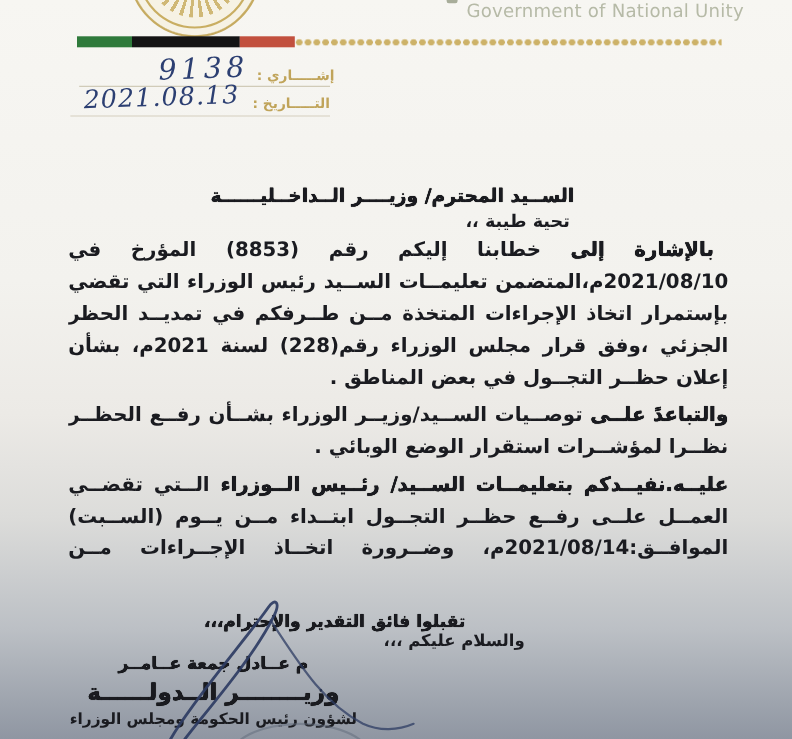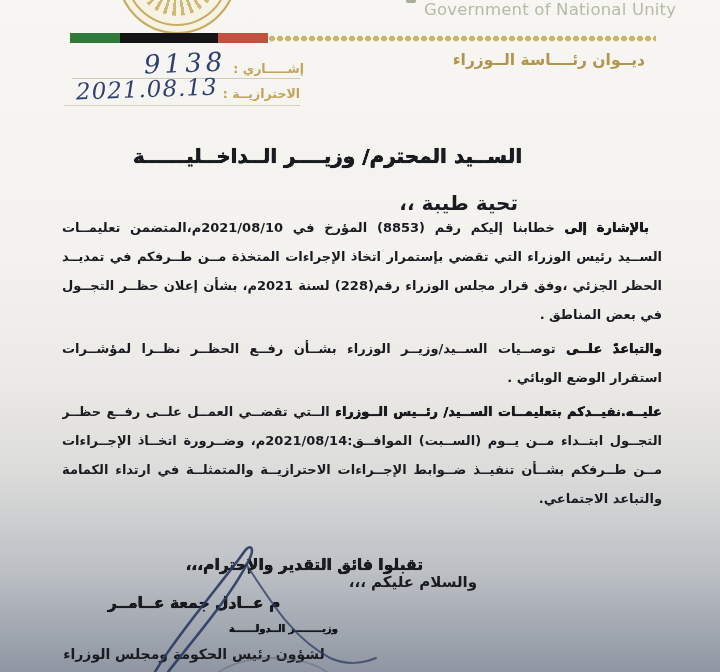--- a/index.html
+++ b/index.html
@@ -26,33 +26,33 @@
   .ref-label{top:61px;right:416px;font-size:12.5px;font-weight:bold;color:#c0a45a;}
   .date-label{top:86px;right:420px;font-size:12.5px;font-weight:bold;color:#c0a45a;}
   .hand{font-family:"DejaVu Serif",serif;font-style:italic;color:#2c3f72;}
   .ref-value{top:48px;left:144px;font-size:26px;letter-spacing:4px;transform:rotate(-2deg);}
   .date-value{top:76px;left:76px;font-size:23px;letter-spacing:1px;transform:rotate(-2deg);}
   .ref-line{top:78px;left:72px;width:228px;border-top:1px solid rgba(165,152,115,.45);}
   .date-line{top:105px;left:64px;width:236px;border-top:1px solid rgba(165,152,115,.4);}
   
   .ink{color:#1a1b20;}
   .xbold{text-shadow:0 0 .7px #000,0 0 .4px #000;}
-  .recipient{top:144px;right:198px;font-size:20px;font-weight:bold;}
-  .greeting{top:191px;right:202px;font-size:20px;font-weight:bold;}
+  .recipient{top:169px;right:198px;font-size:17px;font-weight:bold;}
+  .greeting{top:191px;right:202px;font-size:16px;font-weight:bold;}
   .body-text{top:213px;left:62px;width:600px;height:300px;overflow:hidden;
-    font-size:13px;font-weight:bold;line-height:29px;text-align:justify;}
+    font-size:18px;font-weight:bold;line-height:29px;text-align:justify;}
   .body-text p{margin:0;}
   .body-text p + p{margin-top:5px;}
   .body-text p.indent{text-indent:13px;}
   .closing-respect{top:516px;right:297px;font-size:15.5px;font-weight:bold;margin-top:40px;}
   .closing-salam{top:573px;right:243px;font-size:15px;font-weight:bold;}
   
   .sig-block{top:590px;left:50px;width:288px;text-align:center;font-weight:bold;}
   .sig-name{font-size:15.5px;line-height:26px;}
-  .sig-title{font-size:10px;line-height:26px;text-align:right;}
+  .sig-title{font-size:21px;line-height:26px;}
   .sig-sub{font-size:14px;line-height:24px;text-align:center;}
   .sig-svg{top:540px;left:130px;width:270px;height:132px;pointer-events:none;}
   .stamp-arc{top:657px;left:207px;width:128px;height:62px;border-radius:50%;
     border:2px solid rgba(96,105,122,.5);background:transparent;}
 </style>
 </head>
 <body>
 
 <div class="page">
 
@@ -64,27 +64,26 @@
 
   </div>
 
   <div class="abs flag">
     <div class="g"></div>
     <div class="b"></div>
     <div class="r"></div>
   </div>
   <div class="abs chain"></div>
 
-  <div class="abs office-title rtl">ديــوان رئــــاسة الــوزراء</div>
 
   <div class="abs ref-label rtl">إشـــــاري :</div>
   <div class="abs ref-value hand">9138</div>
   <div class="abs ref-line"></div>
 
-  <div class="abs date-label rtl">الاحترازيــة :</div>
+  <div class="abs date-label rtl">التـــــاريخ :</div>
   <div class="abs date-value hand">2021.08.13</div>
   <div class="abs date-line"></div>
 
   <div class="abs recipient rtl ink xbold">الســيد المحترم/ وزيــــر الــداخــليــــــة</div>
   <div class="abs greeting rtl ink">تحية طيبة ،،</div>
 
   <div class="abs body-text rtl ink">
     <p class="indent"><span class="xbold">بالإشارة إلى</span><span> خطابنا إليكم رقم (8853) المؤرخ في 2021/08/10م،المتضمن تعليمــات الســيد رئيس الوزراء التي تقضي بإستمرار اتخاذ الإجراءات المتخذة مــن طــرفكم في تمديــد الحظر الجزئي ،وفق قرار مجلس الوزراء رقم(228) لسنة 2021م، بشأن إعلان حظــر التجــول في بعض المناطق .</span></p>
     <p><span class="xbold">والتباعدً علــى</span><span> توصــيات الســيد/وزيــر الوزراء بشــأن رفــع الحظــر نظــرا لمؤشــرات استقرار الوضع الوبائي .</span></p>
     <p><span class="xbold">عليــه.نفيــدكم بتعليمــات الســيد/ رئــيس الــوزراء</span><span> الــتي تقضــي العمــل علــى رفــع حظــر التجــول ابتــداء مــن يــوم (الســبت) الموافــق:2021/08/14م، وضــرورة اتخــاذ الإجــراءات مــن طــرفكم بشــأن تنفيــذ ضــوابط الإجــراءات الاحترازيــة والمتمثلــة في ارتداء الكمامة والتباعد الاجتماعي.</span></p>

